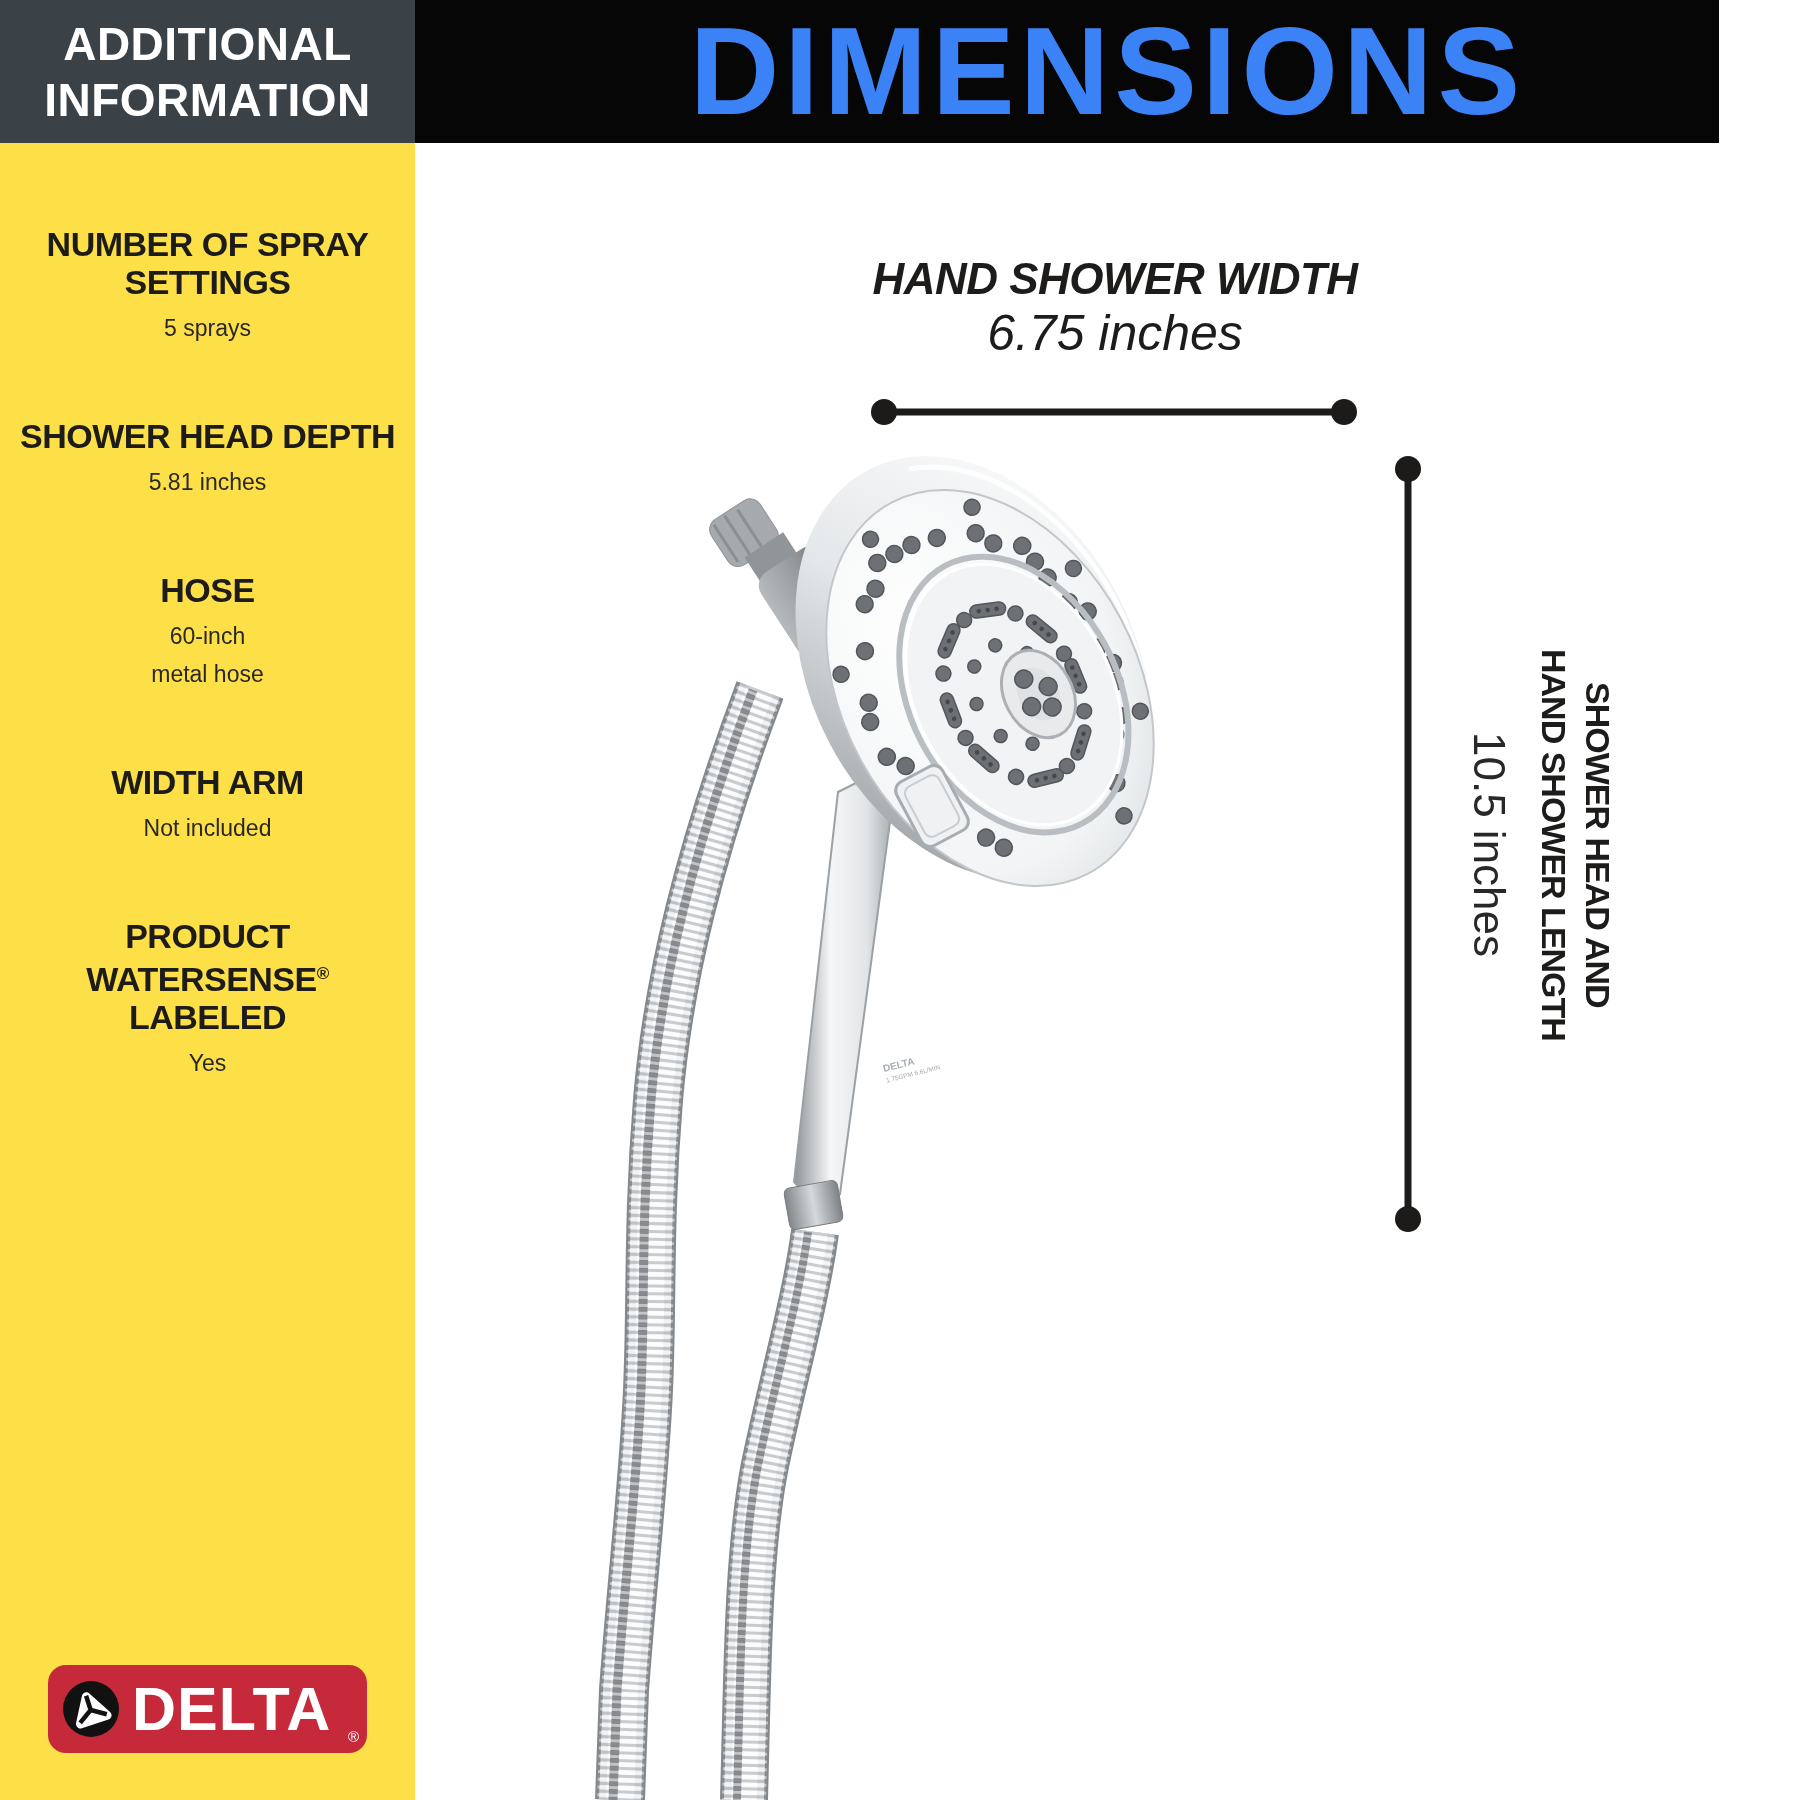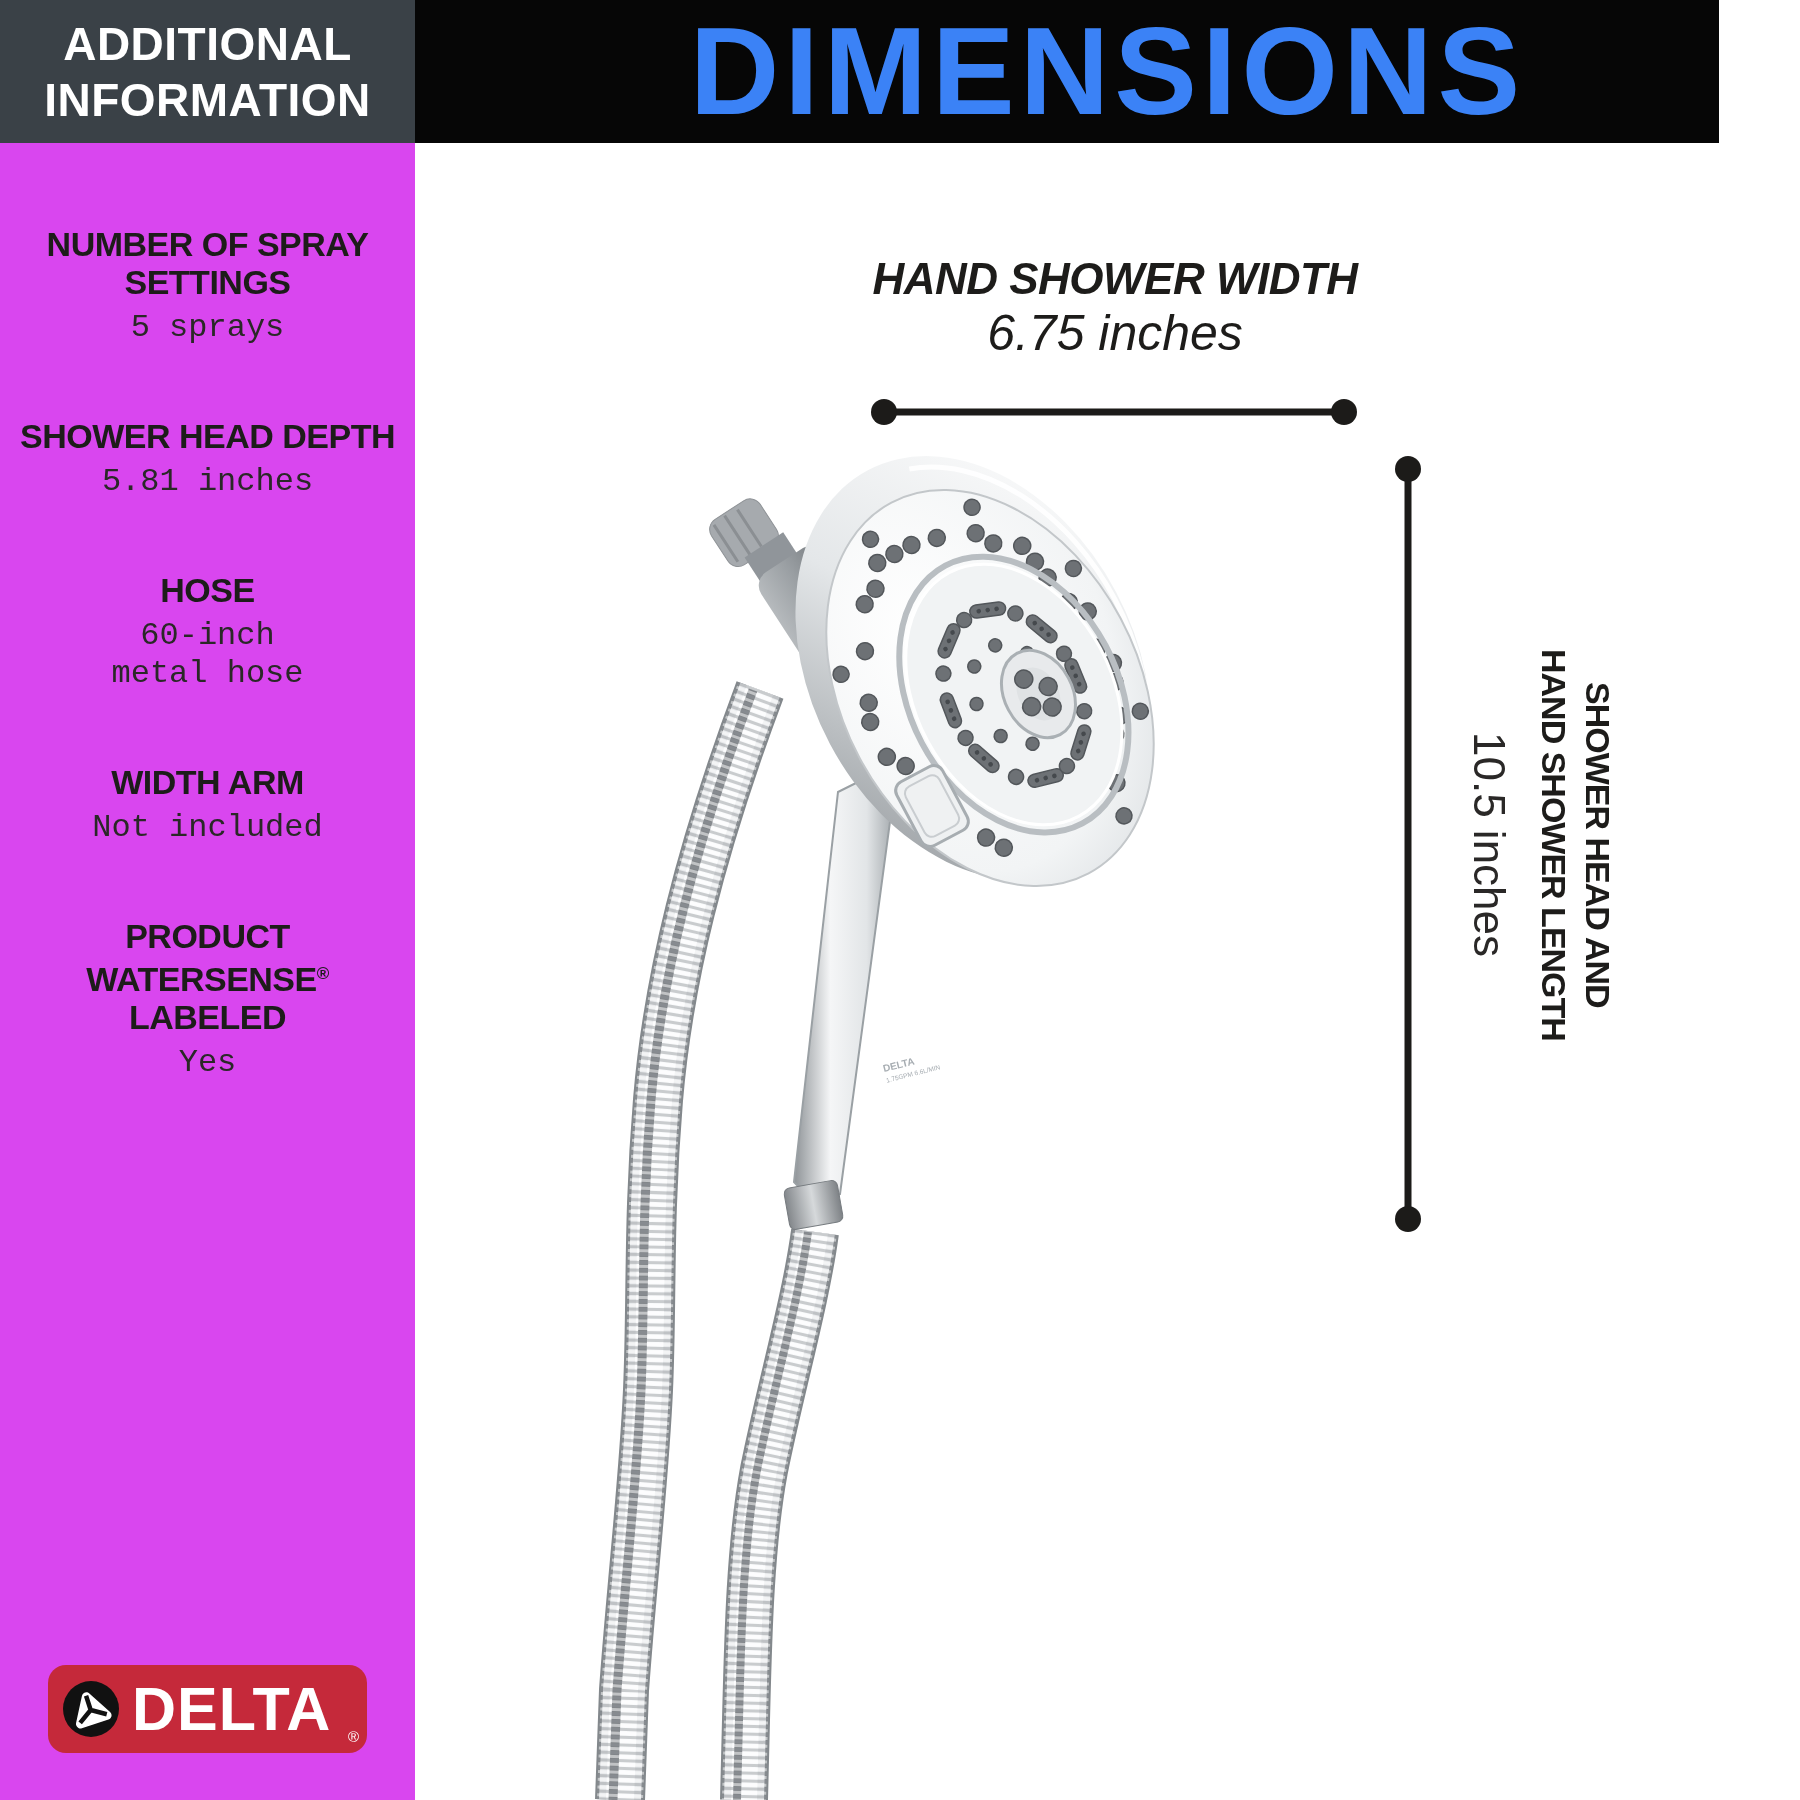--- a/index.html
+++ b/index.html
@@ -6,26 +6,26 @@
   .canvas{position:relative;width:1719px;height:1800px;overflow:hidden;background:#ffffff;
           font-family:"Liberation Sans",sans-serif;color:#1d1c1a;}
   
   .info-box{position:absolute;left:0;top:0;width:415px;height:143px;background:#3a4147;
             display:flex;align-items:center;justify-content:center;text-align:center;z-index:4;}
   .info-box .t{color:#fff;font-weight:bold;font-size:46px;line-height:56px;letter-spacing:.5px;width:360px;}
   .banner{position:absolute;left:415px;top:0;width:1385px;height:143px;background:#060606;
           display:flex;align-items:center;justify-content:center;z-index:4;}
   .banner .t{color:#3b82f6;font-weight:bold;font-size:124px;letter-spacing:5px;line-height:143px;}
   
-  .sidebar{position:absolute;left:0;top:143px;width:415px;height:1657px;background:#d946ef;z-index:2;
+  .sidebar{position:absolute;left:0;top:143px;width:415px;height:1657px;background:#fde047;z-index:2;
            display:flex;flex-direction:column;align-items:center;padding-top:82px;gap:70px;box-sizing:border-box;}
   .spec{ text-align:center;}
   .spec .lbl{font-weight:bold;font-size:34px;line-height:38px;letter-spacing:-0.5px;max-width:383px;margin:0 auto;}
   .spec .lbl sup{font-size:17px;vertical-align:super;}
-  .spec .val{font-size:32px;line-height:38px;margin-top:8px;color:#2a2827;font-family:Liberation Mono, monospace;}
+  .spec .val{font-size:23px;line-height:38px;margin-top:8px;color:#2a2827;}
   
   .dim-w{position:absolute;left:765px;top:254px;width:700px;text-align:center;z-index:3;font-style:italic;}
   .dim-w .lbl{font-weight:bold;font-size:44px;letter-spacing:-0.5px;}
   .dim-w .val{font-size:50px;margin-top:0;}
   .dim-l{position:absolute;left:1420px;top:495px;width:200px;height:700px;z-index:3;
          writing-mode:vertical-rl;text-align:center;}
   .dim-l .lbl{font-weight:bold;font-size:34px;line-height:44px;letter-spacing:-1px;}
   .dim-l .val{font-size:44px;margin-right:18px;color:#2a2827;}
   
   .product{position:absolute;left:0;top:0;width:1800px;height:1800px;z-index:1;}

